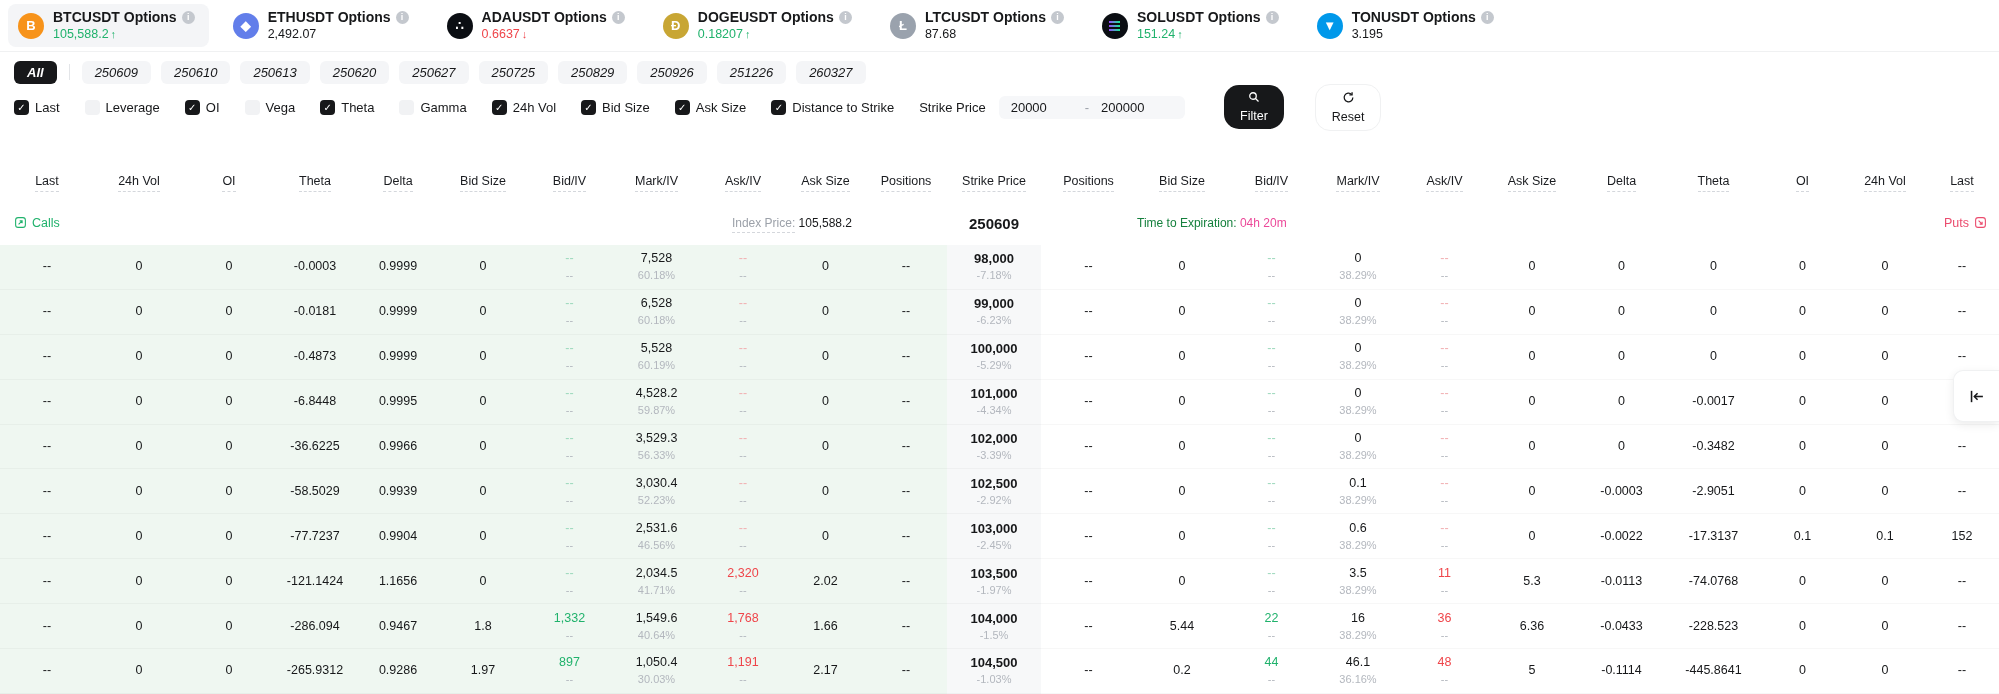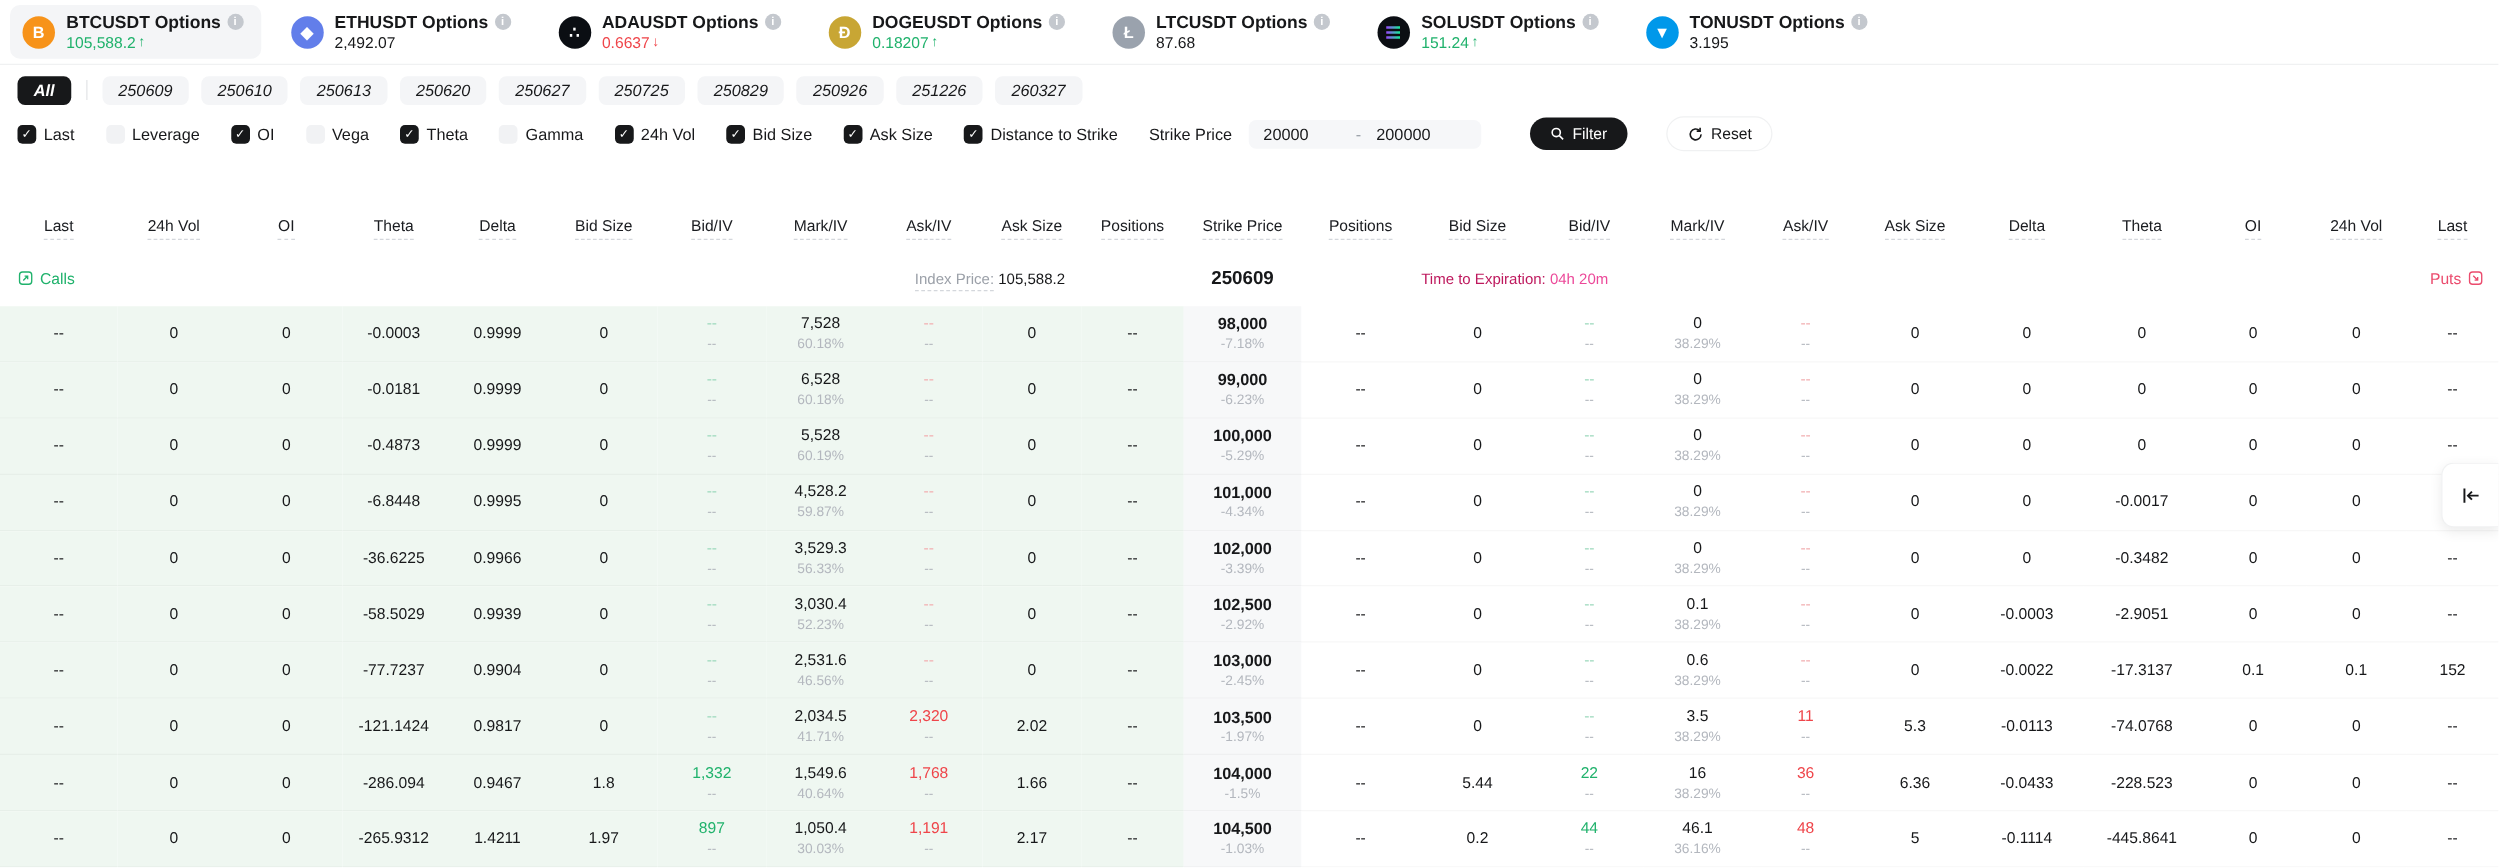--- a/index.html
+++ b/index.html
@@ -32,41 +32,41 @@
   .filter-row { display:flex; align-items:center; height:30px; padding:0 14px; gap:25px; font-size:13px; }
   .chk { display:flex; align-items:center; gap:6px; cursor:pointer; white-space:nowrap; }
   .box { width:15px; height:15px; border-radius:4px; background:#f1f2f4; display:flex; align-items:center; justify-content:center;
          font-size:10px; color:#fff; }
   .box.on { background:#17181a; }
   .sp-label { color:#17181a; white-space:nowrap; }
   .range { display:flex; align-items:center; gap:12px; background:#f6f7f9; border-radius:6px; padding:4px 12px; }
   .range input { width:62px; border:0; background:transparent; font-size:13px; font-family:inherit; color:#17181a; outline:none; }
   .range input:last-child { width:72px; }
   .range .dash { color:#9aa0a8; }
-  .btn { display:flex; align-items:center; gap:6px; border-radius:15px; padding:6px 16px; font-size:12.5px; cursor:pointer; white-space:nowrap; }
+  .btn { display:flex; align-items:center; gap:6px; border-radius:15px; padding:6px 16px; font-size:12.5px; cursor:pointer; white-space:nowrap;flex-direction:column; }
   .btn.dark { background:#17181a; color:#fff; margin-left:14px; }
   .btn.light { background:#fff; color:#17181a; border:1px solid #f0f1f2; margin-left:6px;text-align:right; }
 
   
   .grid23 { display:grid;
     grid-template-columns:94px 90px 90px 82px 84px 86px 87px 87px 86px 79px 82px 94px 95px 92px 87px 86px 87px 88px 91px 93px 85px 80px 74px; }
   .header-row { height:78px; }
   .hc { display:flex; align-items:flex-end; justify-content:center; padding-bottom:8px; }
   .ht { font-size:12.5px; font-weight:500; color:#1a1c20; border-bottom:1px dashed #d4d7dc; padding-bottom:3px; white-space:nowrap; }
 
   .subheader { position:relative; height:45px; }
   .calls-label { position:absolute; left:14px; top:50%; transform:translateY(-50%); color:#20b26c; font-size:12.5px;
                  display:flex; align-items:center; gap:5px; }
   .index-price { position:absolute; left:600px; width:252px; text-align:right; top:50%; transform:translateY(-50%); font-size:12px; }
   .index-price .lbl { color:#9ca1a9; border-bottom:1px dashed #d4d7dc; padding-bottom:2px; }
   .index-price .val { color:#17181a; }
   .expiry { position:absolute; left:947px; width:94px; text-align:center; top:50%; transform:translateY(-50%);
             font-size:15px; font-weight:700; }
   .tte { position:absolute; left:1137px; top:50%; transform:translateY(-50%); font-size:12px; }
-  .tte .lbl { color:#be185d;margin-top:39px; }
+  .tte .lbl { color:#15803d;margin-top:39px; }
   .tte .val { color:#ec4899; font-weight:500; }
   .puts-label { position:absolute; right:12px; top:50%; transform:translateY(-50%); color:#eb4b6d; font-size:12.5px;
                 display:flex; align-items:center; gap:5px; }
 
   .rows { }
   .row { height:44.9px; cursor:pointer; }
   .cell { display:flex; flex-direction:column; justify-content:center; align-items:center; font-size:12.5px; color:#17181a;
           border-bottom:1px solid rgba(23,24,26,.035); line-height:15px; }
   .cell.cs { background:#eff7f1; }
   .cell.st { background:#f7f8f9; }
@@ -875,21 +875,21 @@
         <div class="cell cs">
           <span class="v">0</span>
         </div>
         <div class="cell cs">
           <span class="v">0</span>
         </div>
         <div class="cell cs">
           <span class="v">-121.1424</span>
         </div>
         <div class="cell cs">
-          <span class="v">0.9817</span>
+          <span class="v">1.1656</span>
         </div>
         <div class="cell cs">
           <span class="v">0</span>
         </div>
         <div class="cell cs">
           <span class="v gd">--</span>
           <span class="sub">--</span>
         </div>
         <div class="cell cs">
           <span class="v">2,034.5</span>
@@ -1031,21 +1031,21 @@
         <div class="cell cs">
           <span class="v">0</span>
         </div>
         <div class="cell cs">
           <span class="v">0</span>
         </div>
         <div class="cell cs">
           <span class="v">-265.9312</span>
         </div>
         <div class="cell cs">
-          <span class="v">1.4211</span>
+          <span class="v">0.9286</span>
         </div>
         <div class="cell cs">
           <span class="v">1.97</span>
         </div>
         <div class="cell cs">
           <span class="v g">897</span>
           <span class="sub">--</span>
         </div>
         <div class="cell cs">
           <span class="v">1,050.4</span>

